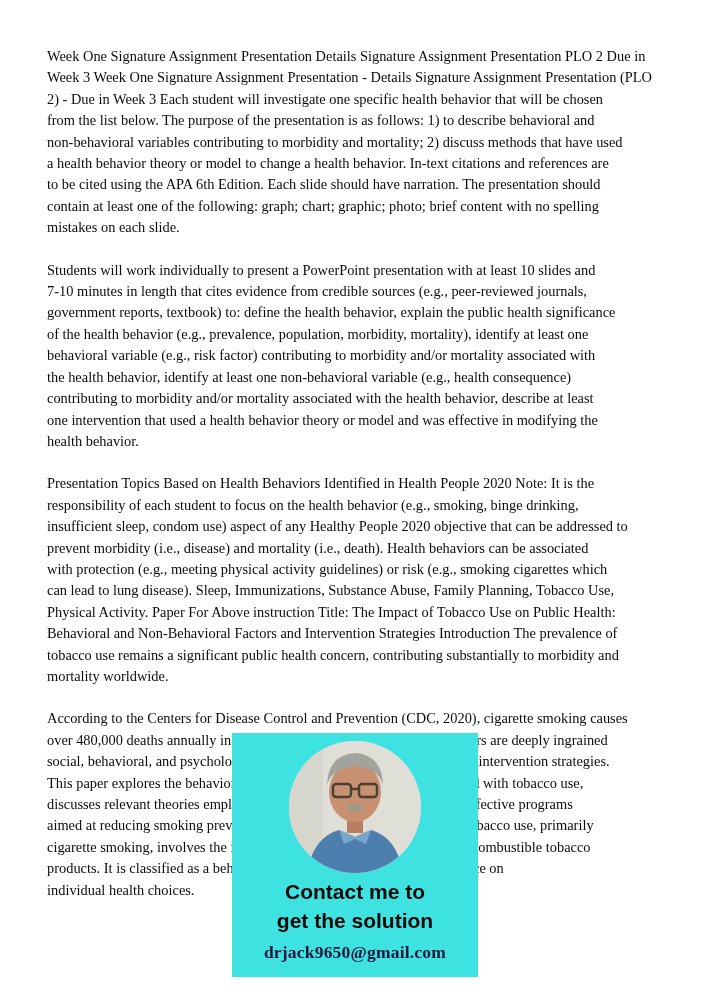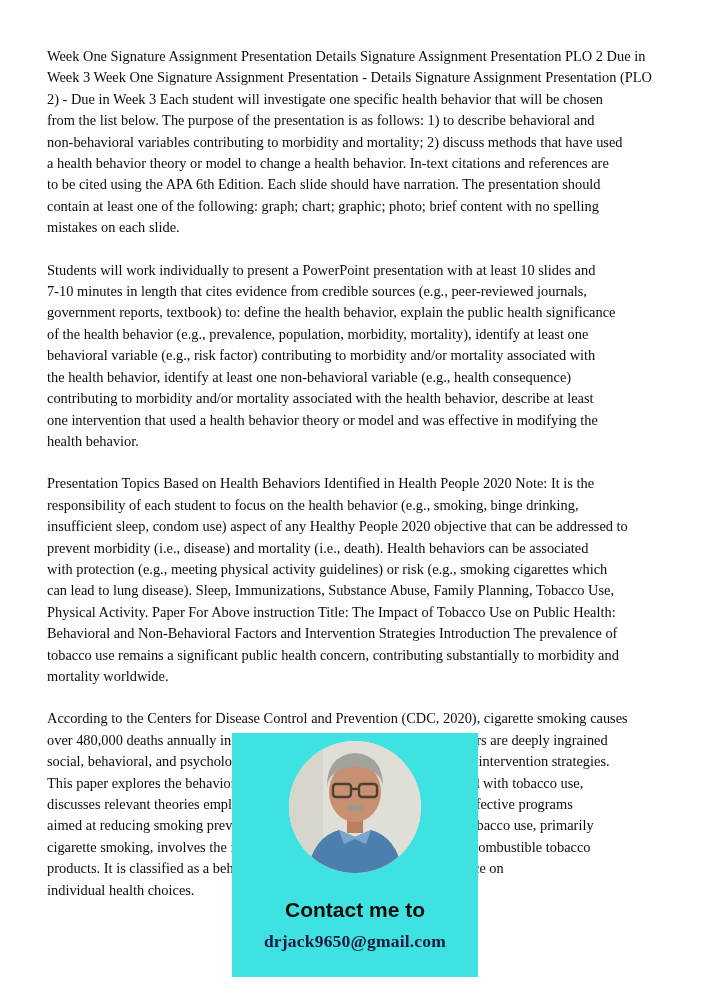--- a/index.html
+++ b/index.html
@@ -36,21 +36,21 @@
     margin: 8px auto 0 auto;
     background: #dfdfd8;
   }
   .photo svg { display: block; width: 100%; height: 100%; }
   .heading {
     font-family: "Liberation Sans", sans-serif;
     font-weight: 700;
     font-size: 21px;
     line-height: 29px;
     color: #0a0a0a;
-    margin-top: 22px;
+    margin-top: 4px;
   }
   .email {
     font-family: "Liberation Serif", serif;
     font-weight: 700;
     font-size: 17.5px;
     color: #17173f;
     margin-top: 7px;
     letter-spacing: 0.2px;
   }
 </style>
@@ -110,15 +110,16 @@
       <ellipse cx="66" cy="67" rx="9" ry="3" fill="#99998f"></ellipse>
       <g stroke="#4a3f35" stroke-width="2.4" fill="none">
         <rect x="44" y="43" width="18" height="13" rx="3"></rect>
         <rect x="70" y="43" width="18" height="13" rx="3"></rect>
         <line x1="62" y1="48" x2="70" y2="48"></line>
       </g>
     </svg>
   </div>
   <div class="heading">
     <div>Contact me to</div>
+    <div>get the solution</div>
   </div>
   <div class="email">drjack9650@gmail.com</div>
 </div>
 
 </body></html>

